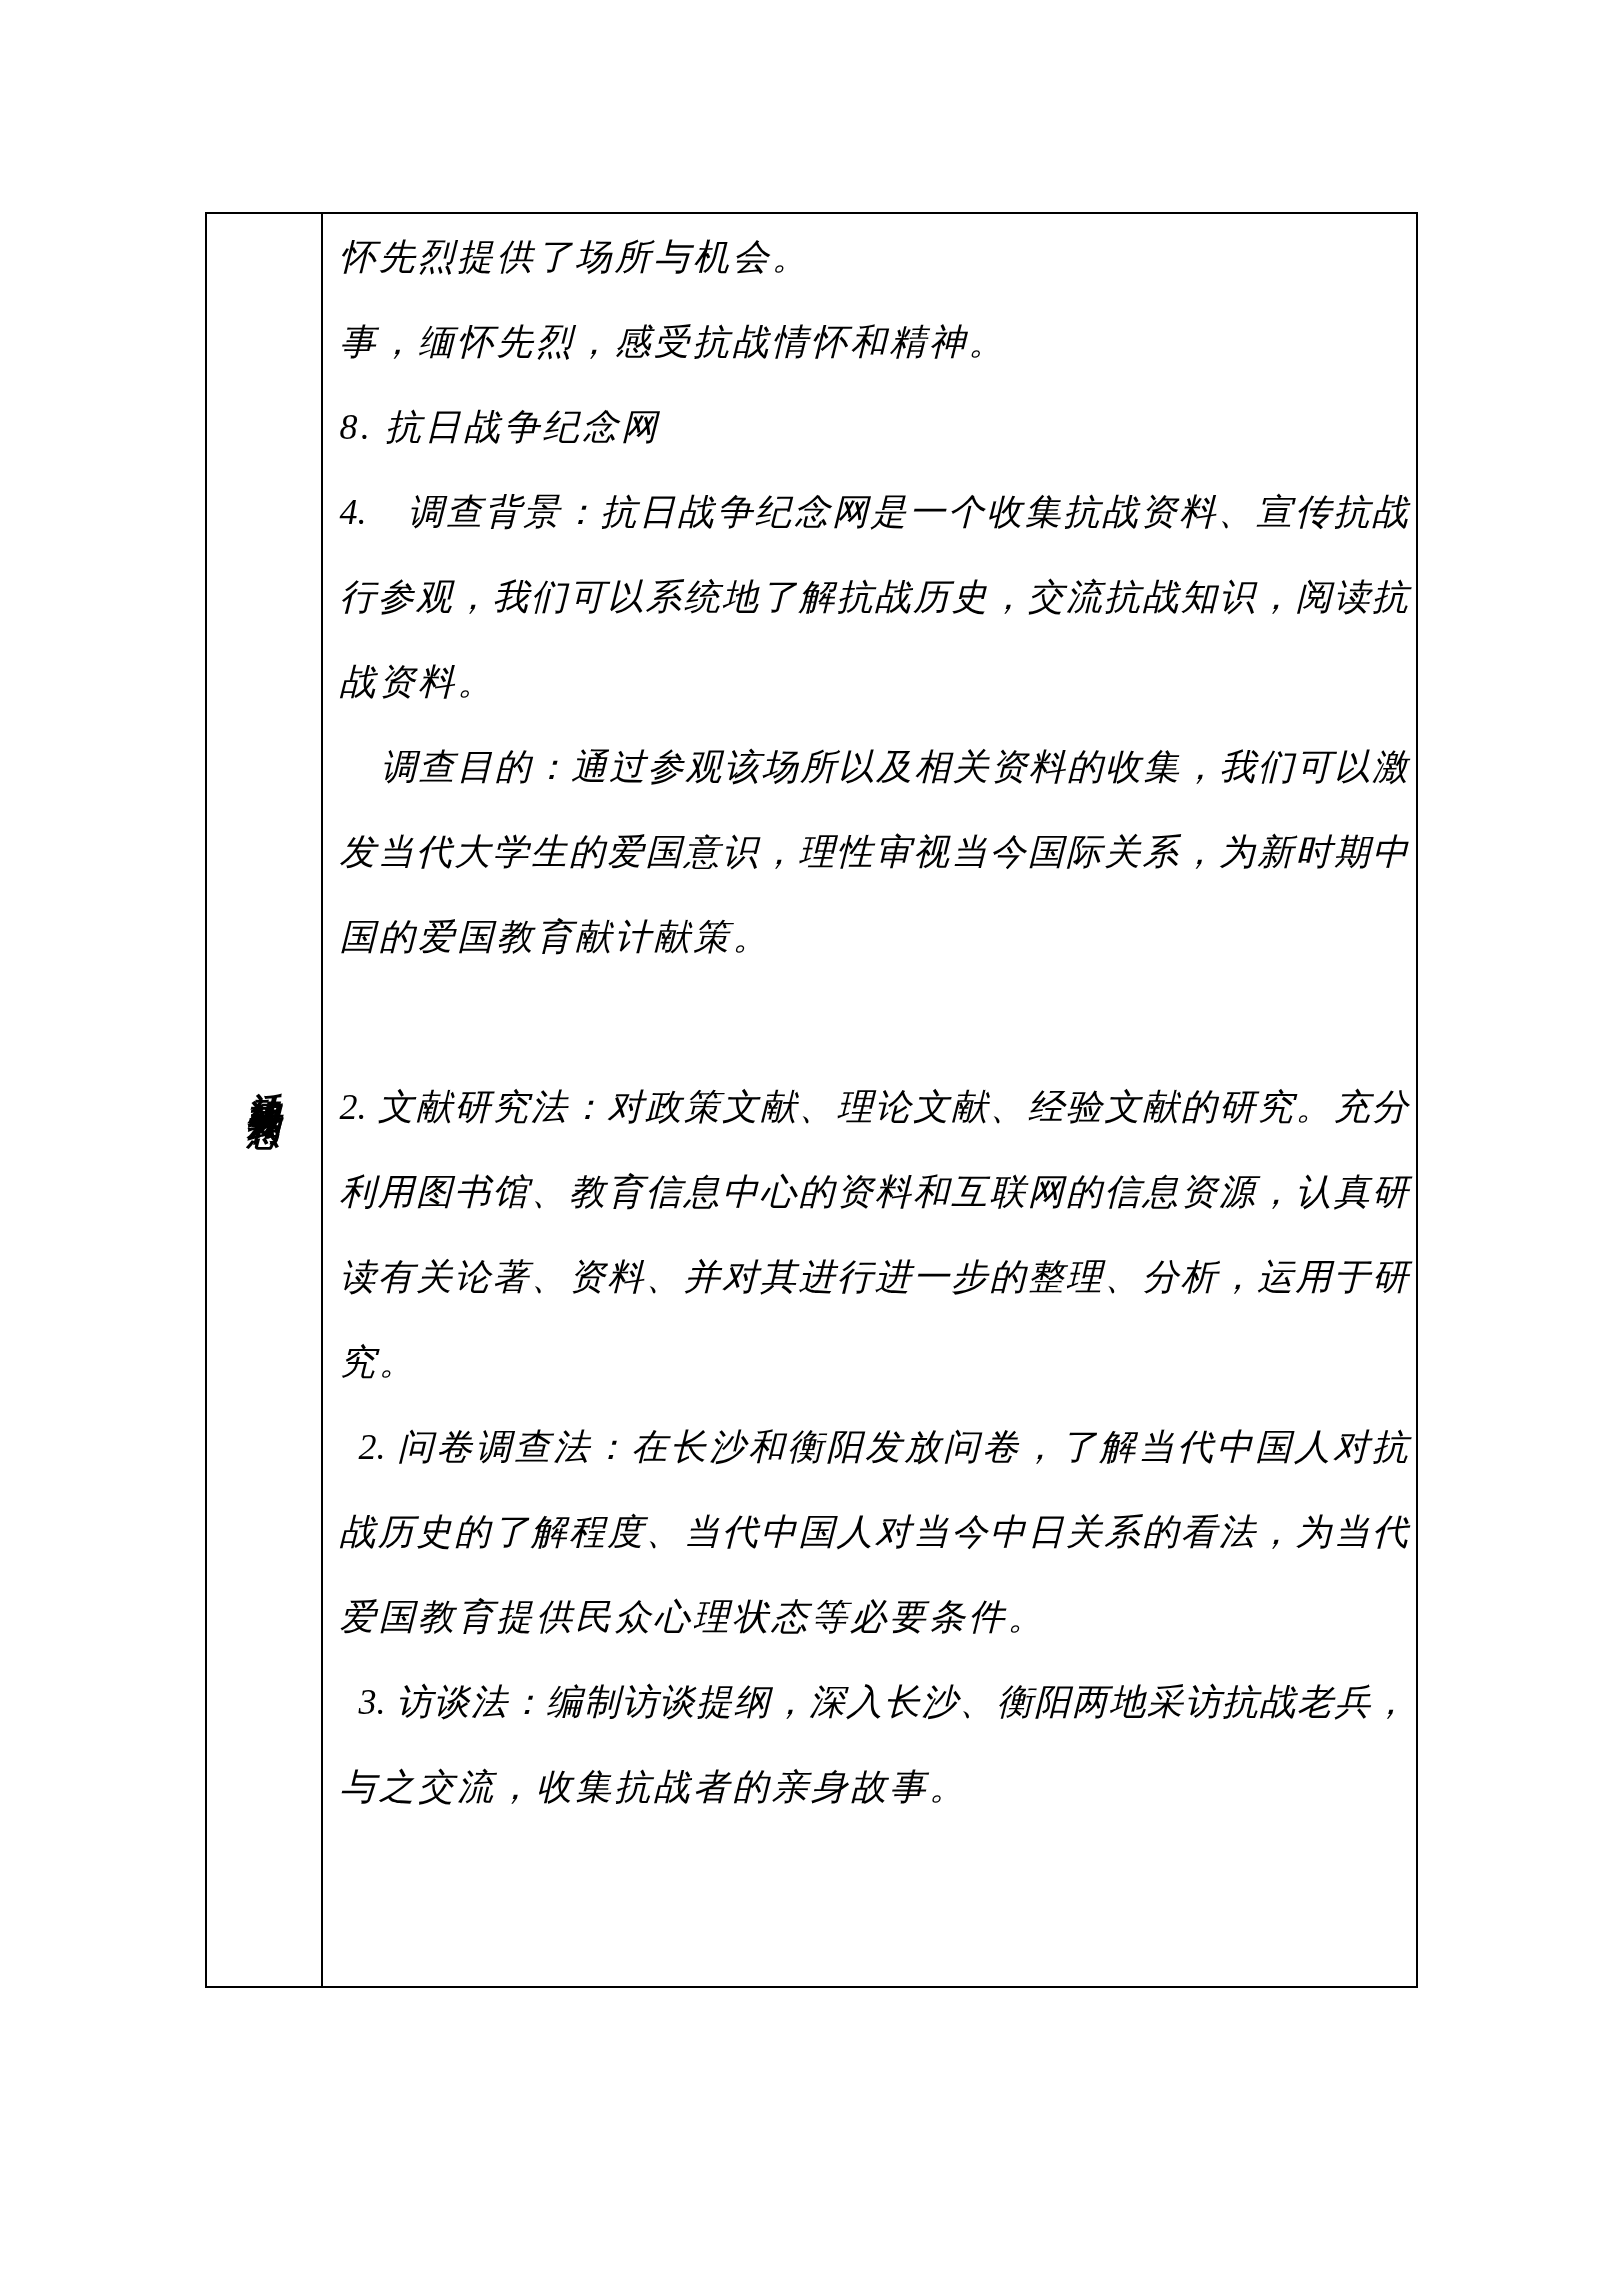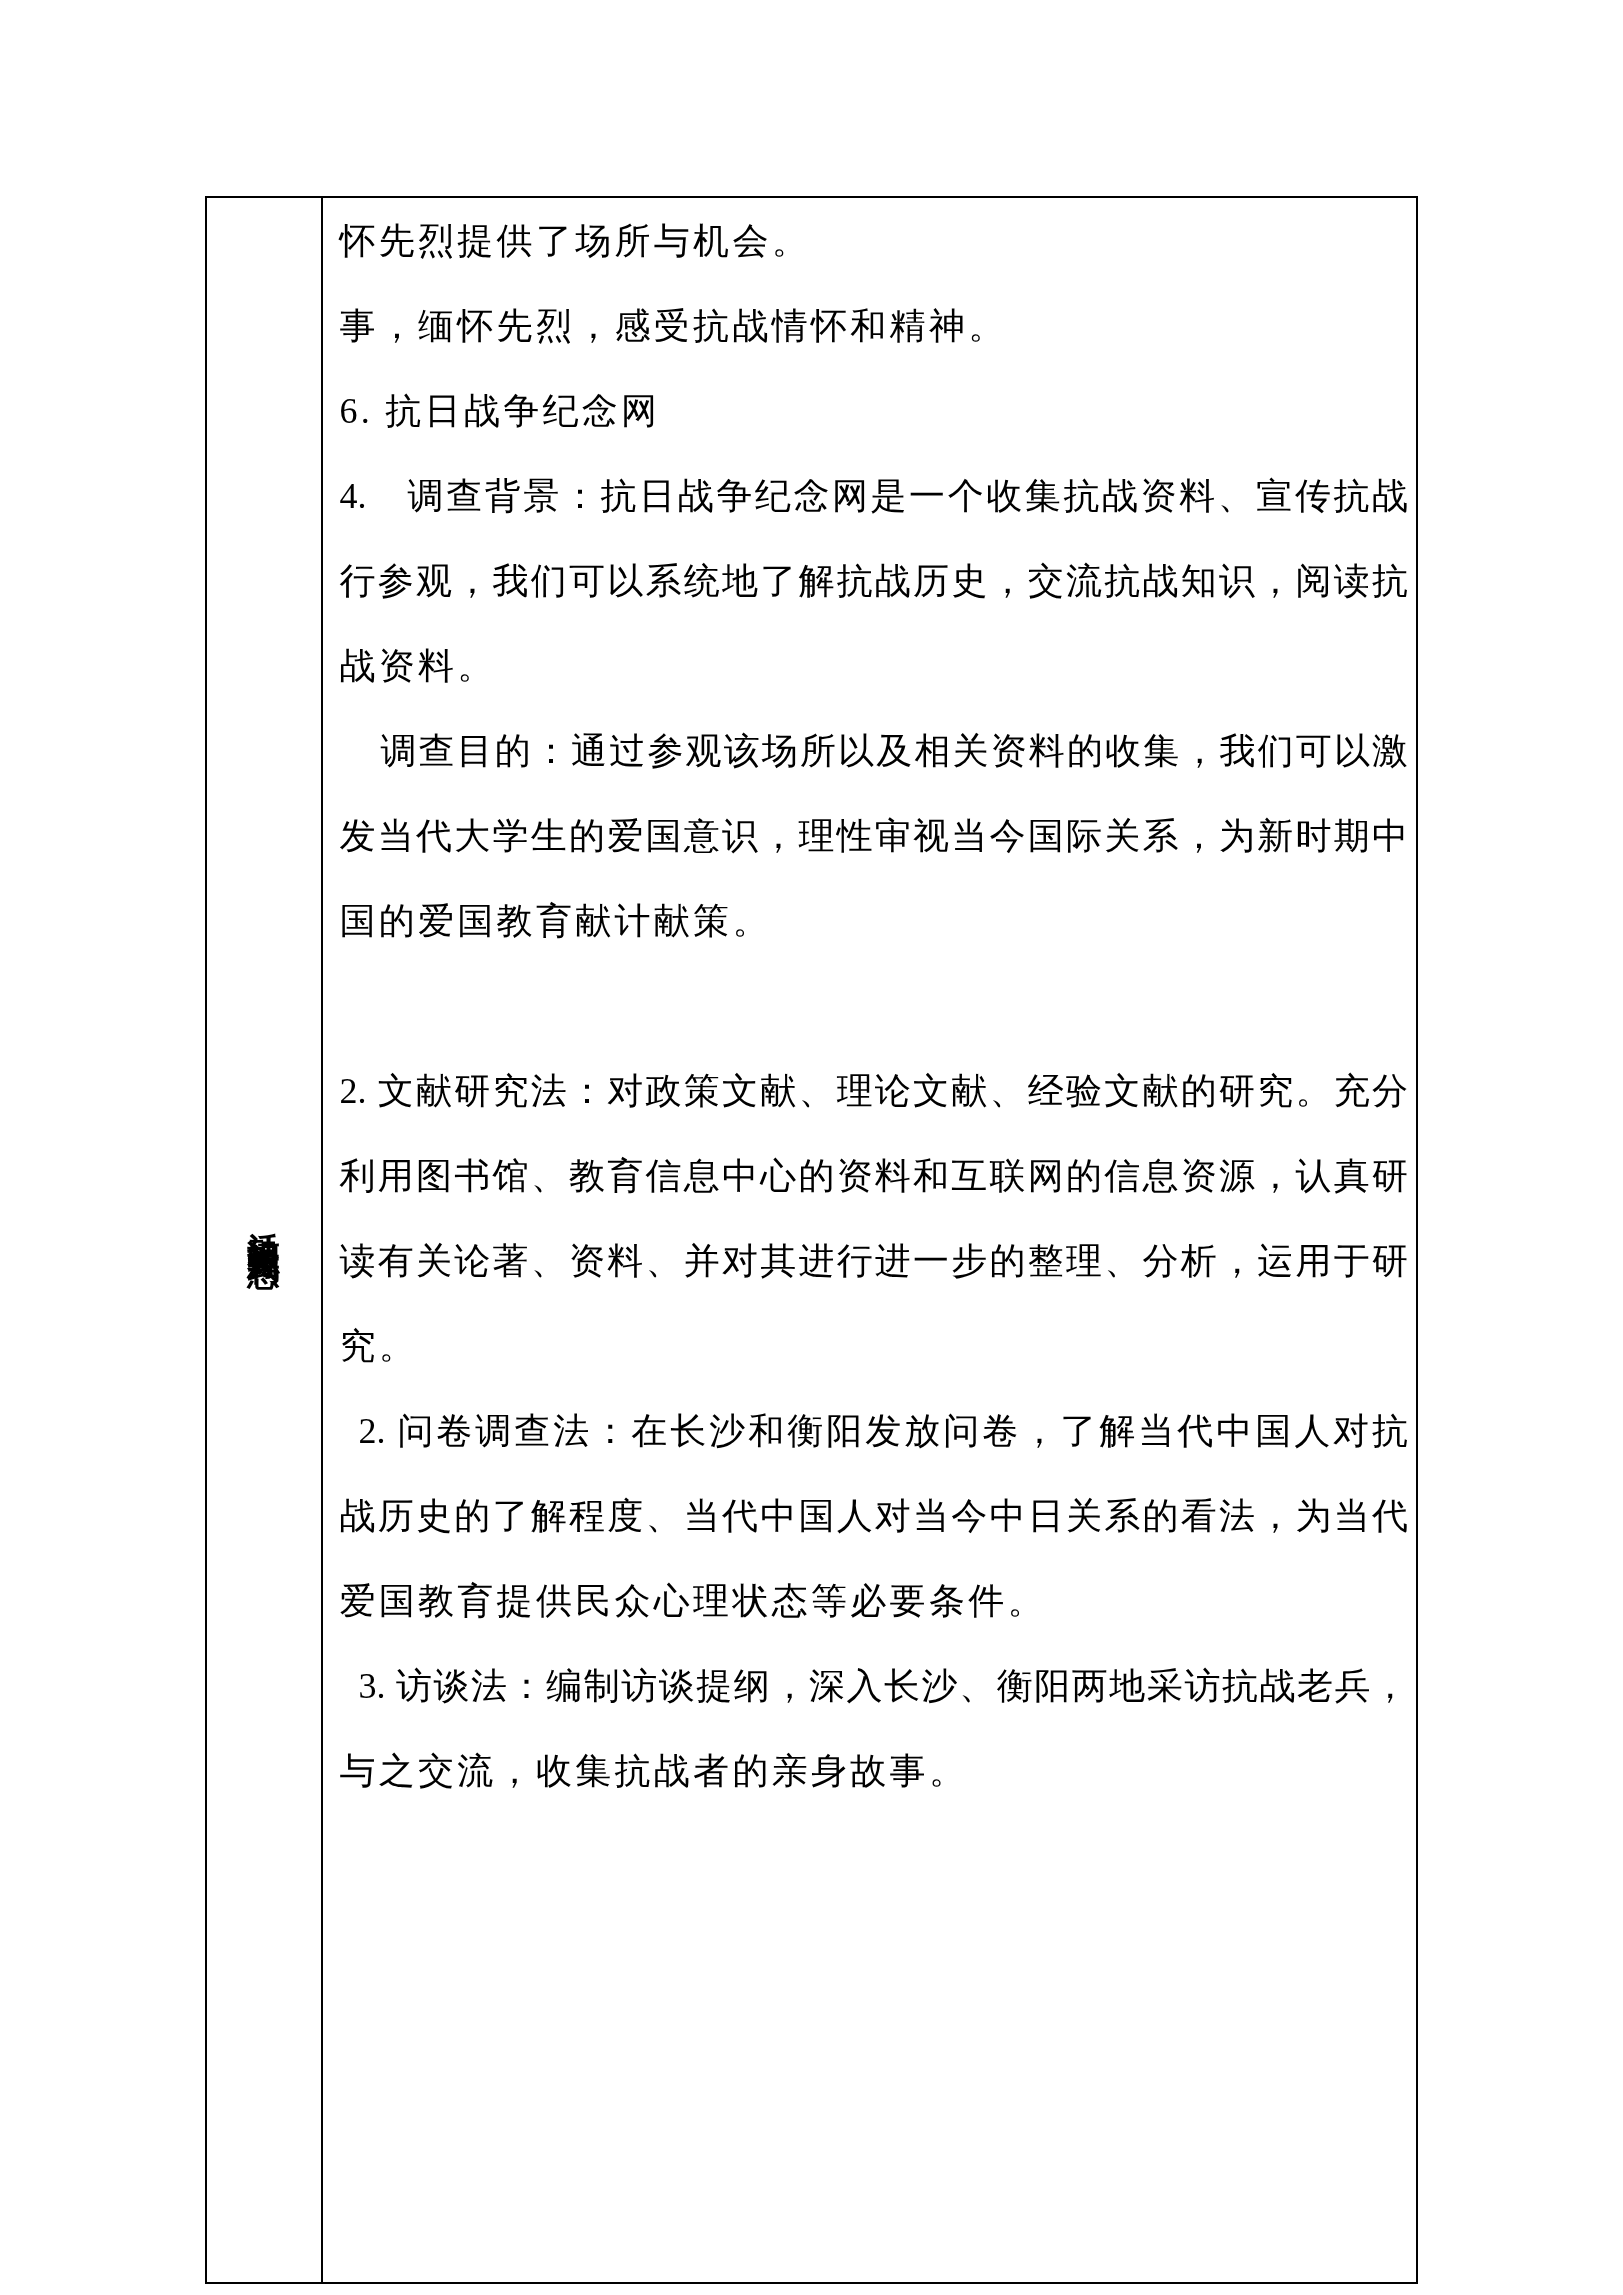--- a/index.html
+++ b/index.html
@@ -17,27 +17,28 @@
   .sheet {
     position: absolute;
     left: 0; top: 0;
     width: 1623px;
     height: 2295px;
     background: #ffffff;
   }
   .doc-table {
     position: absolute;
     left: 205px;
-    top: 196px;
+    top: 212px;
     width: 1213px;
-    height: 2088px;
+    height: 1776px;
     border: 2.6px solid #000000;
     box-sizing: border-box;
     display: flex;
     background: #ffffff;
+    font-style: italic;
   }
   .label-cell {
     flex: 0 0 116px;
     width: 116px;
     border-right: 2.6px solid #000000;
     box-sizing: border-box;
     display: flex;
     align-items: center;
     justify-content: center;
   }
@@ -78,21 +79,21 @@
 
 <div class="sheet">
   <div class="doc-table">
     <div class="label-cell">
       <div class="v-label">活动组织方式构想</div>
     </div>
     <div class="content-cell">
 
     <div class="line">怀先烈提供了场所与机会。</div>
         <div class="line">事，缅怀先烈，感受抗战情怀和精神。</div>
-        <div class="line">6. 抗日战争纪念网</div>
+        <div class="line">8. 抗日战争纪念网</div>
         <div class="line full">4.　调查背景：抗日战争纪念网是一个收集抗战资料、宣传抗战</div>
         <div class="line full">行参观，我们可以系统地了解抗战历史，交流抗战知识，阅读抗</div>
         <div class="line">战资料。</div>
         <div class="line full" style="padding-left: 41px;">调查目的：通过参观该场所以及相关资料的收集，我们可以激</div>
         <div class="line full">发当代大学生的爱国意识，理性审视当今国际关系，为新时期中</div>
         <div class="line">国的爱国教育献计献策。</div>
         <div class="line"></div>
         <div class="line full">2. 文献研究法：对政策文献、理论文献、经验文献的研究。充分</div>
         <div class="line full">利用图书馆、教育信息中心的资料和互联网的信息资源，认真研</div>
         <div class="line full">读有关论著、资料、并对其进行进一步的整理、分析，运用于研</div>

